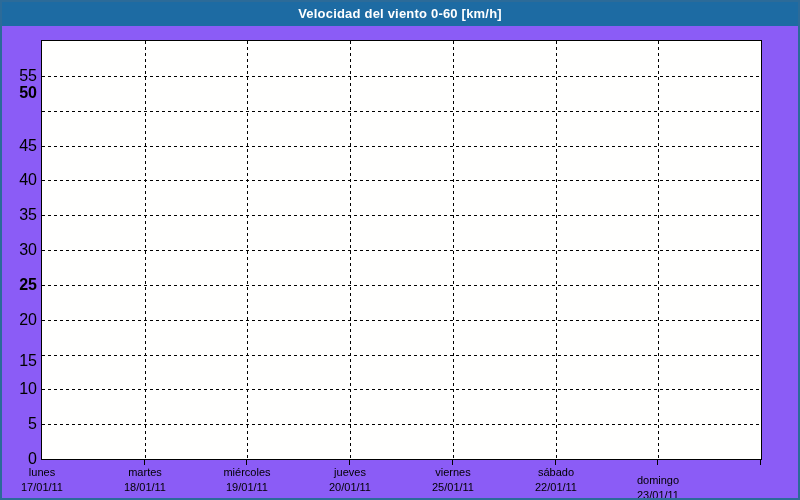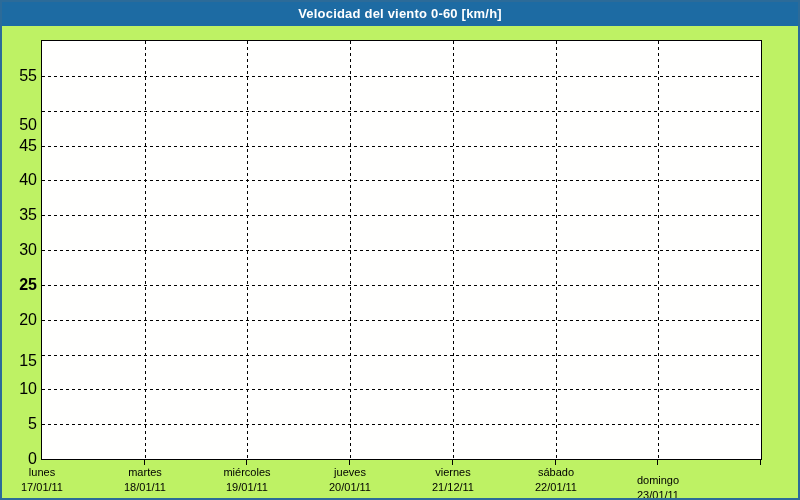--- a/index.html
+++ b/index.html
@@ -84,21 +84,21 @@
     width: 110px;
     text-align: center;
     font-size: 11px;
     line-height: 15px;
     color: #000000;
   }
 </style>
 </head>
 <body>
 
-<div class="window" style="background: #bef264; border-color: rgb(44, 107, 153);">
+<div class="window" style="background: #8b5cf6; border-color: rgb(44, 107, 153);">
   <div class="titlebar" style="background: rgb(29, 107, 163); color: rgb(255, 255, 255);">
     <span>Velocidad del viento 0-60 [km/h]</span>
   </div>
 
   <span class="unit-label">km/h</span>
 
   <div class="plot" id="plot" style="background: rgb(255, 255, 254);">
       <div class="gridline-h" style="top: 383px;"></div>
       <div class="gridline-h" style="top: 348px;"></div>
       <div class="gridline-h" style="top: 314px;"></div>
@@ -122,21 +122,21 @@
       <div class="ytick-label" style="top: 450px;">0</div>
       <div class="ytick-label" style="top: 415px;">5</div>
       <div class="ytick-label" style="top: 380px;">10</div>
       <div class="ytick-label" style="top: 352px;">15</div>
       <div class="ytick-label" style="top: 311px;">20</div>
       <div class="ytick-label" style="top: 276px; font-weight: bold;">25</div>
       <div class="ytick-label" style="top: 241px;">30</div>
       <div class="ytick-label" style="top: 206px;">35</div>
       <div class="ytick-label" style="top: 171px;">40</div>
       <div class="ytick-label" style="top: 137px;">45</div>
-      <div class="ytick-label" style="top: 116px;">50</div>
+      <div class="ytick-label" style="top: 84px; font-weight: bold;">50</div>
       <div class="ytick-label" style="top: 67px;">55</div>
       <div class="xtick-mark" style="left: 142px;"></div>
       <div class="xtick-mark" style="left: 244px;"></div>
       <div class="xtick-mark" style="left: 347px;"></div>
       <div class="xtick-mark" style="left: 450px;"></div>
       <div class="xtick-mark" style="left: 553px;"></div>
       <div class="xtick-mark" style="left: 655px;"></div>
       <div class="xtick-mark" style="left: 758px;"></div>
       <div class="xday-label" style="left: -15px;">
         <div class="">lunes</div>
@@ -149,21 +149,21 @@
       <div class="xday-label" style="left: 190px;">
         <div class="">miércoles</div>
         <div class="">19/01/11</div>
       </div>
       <div class="xday-label" style="left: 293px;">
         <div class="">jueves</div>
         <div class="">20/01/11</div>
       </div>
       <div class="xday-label" style="left: 396px;">
         <div class="">viernes</div>
-        <div class="">21/12/11</div>
+        <div class="">25/01/11</div>
       </div>
       <div class="xday-label" style="left: 499px;">
         <div class="">sábado</div>
         <div class="">22/01/11</div>
       </div>
       <div class="xday-label" style="left: 601px; margin-top: 8px;">
         <div class="">domingo</div>
         <div class="">23/01/11</div>
       </div>
     </div>

